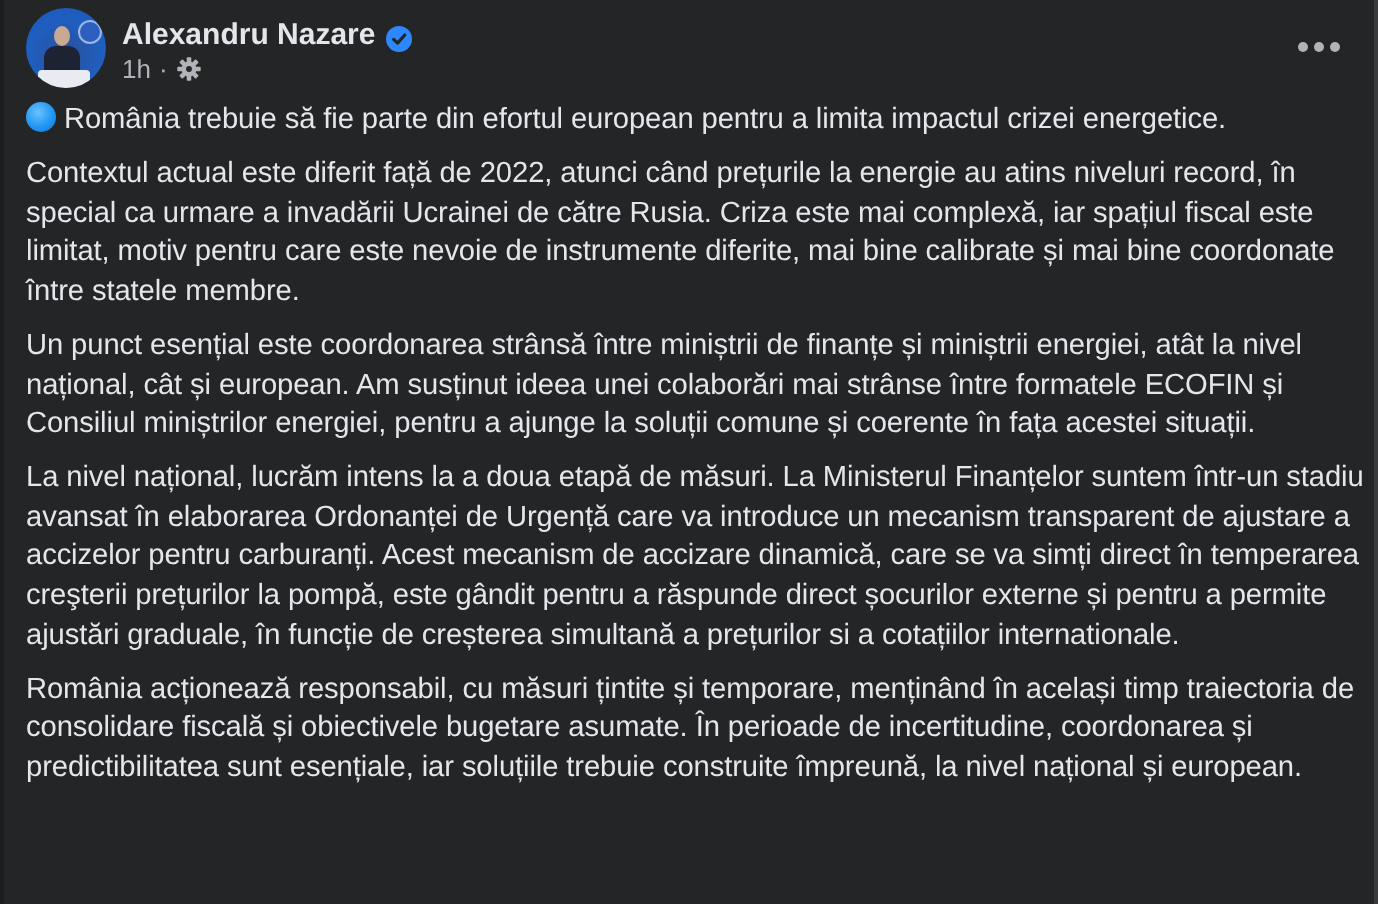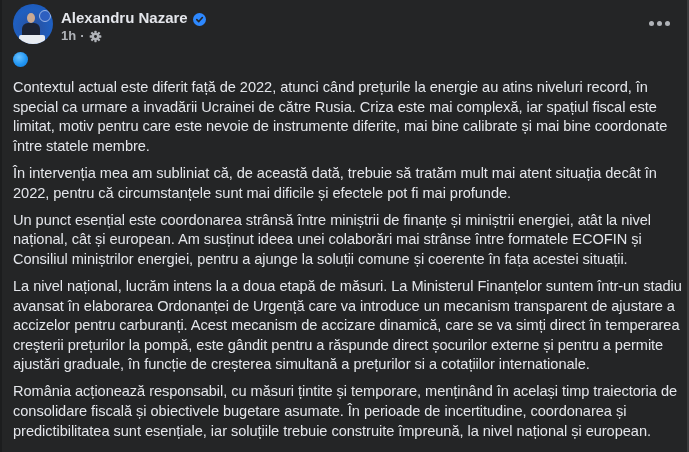--- a/index.html
+++ b/index.html
@@ -73,26 +73,25 @@
     color: #e4e6eb;
   }
   .verified {
     margin-left: 5px;
     width: 13px; height: 13px;
     border-radius: 50%;
     background: #2d88ff;
     display: inline-flex; align-items: center; justify-content: center;
   }
   .sub-row {
-    display: flex; align-items: flex-end;
+    display: flex; align-items: center;
     font-size: 13px;
     color: #b0b3b8;
     height: 16px;
     margin-top: 1px;
-    font-weight: bold;
   }
   .dot-sep { margin: 0 4px; }
   .gear { display: inline-flex; }
   .more-button {
     position: absolute;
     right: 14px; top: 12px;
     width: 28px; height: 22px;
     display: flex; align-items: center; justify-content: center;
     gap: 3px;
     cursor: pointer;
@@ -168,20 +167,19 @@
     </div>
   </div>
 
   <div class="more-button">
     <span></span>
     <span></span>
     <span></span>
   </div>
 
   <div class="body-text">
-    <p><span class="blue-circle"></span></p>
+    <p><span class="blue-circle"></span><span>România trebuie să fie parte din efortul european pentru a limita impactul crizei energetice.</span></p>
     <p>Contextul actual este diferit față de 2022, atunci când prețurile la energie au atins niveluri record, în special ca urmare a invadării Ucrainei de către Rusia. Criza este mai complexă, iar spațiul fiscal este limitat, motiv pentru care este nevoie de instrumente diferite, mai bine calibrate și mai bine coordonate între statele membre.</p>
-    <p>În intervenția mea am subliniat că, de această dată, trebuie să tratăm mult mai atent situația decât în 2022, pentru că circumstanțele sunt mai dificile și efectele pot fi mai profunde.</p>
     <p>Un punct esențial este coordonarea strânsă între miniștrii de finanțe și miniștrii energiei, atât la nivel național, cât și european. Am susținut ideea unei colaborări mai strânse între formatele ECOFIN și Consiliul miniștrilor energiei, pentru a ajunge la soluții comune și coerente în fața acestei situații.</p>
     <p>La nivel național, lucrăm intens la a doua etapă de măsuri. La Ministerul Finanțelor suntem într-un stadiu avansat în elaborarea Ordonanței de Urgență care va introduce un mecanism transparent de ajustare a accizelor pentru carburanți. Acest mecanism de accizare dinamică, care se va simți direct în temperarea creşterii prețurilor la pompă, este gândit pentru a răspunde direct șocurilor externe și pentru a permite ajustări graduale, în funcție de creșterea simultană a prețurilor si a cotațiilor internationale.</p>
     <p>România acționează responsabil, cu măsuri țintite și temporare, menținând în același timp traiectoria de consolidare fiscală și obiectivele bugetare asumate. În perioade de incertitudine, coordonarea și predictibilitatea sunt esențiale, iar soluțiile trebuie construite împreună, la nivel național și european.</p>
   </div>
 </div>
 
 </body></html>

